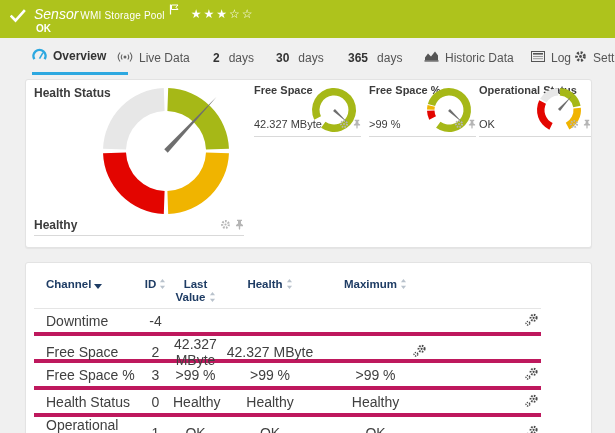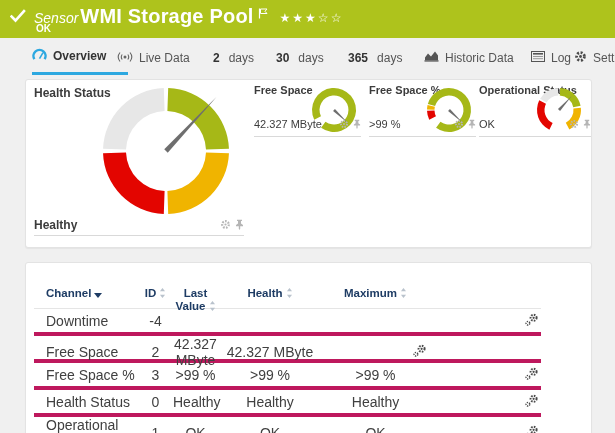--- a/index.html
+++ b/index.html
@@ -5,21 +5,21 @@
   *{margin:0;padding:0;box-sizing:border-box}
   html,body{background:#dcdcdc}
   body{font-family:"Liberation Sans",sans-serif}
   .screen{position:relative;width:615px;height:433px;background:#f0f0f0;overflow:hidden;margin:0 auto}
 
   
   .topbar{position:absolute;left:0;top:0;width:615px;height:38px;background:#aec31c;color:#fff}
   .topbar .check{position:absolute;left:10px;top:9px}
   .title-line{position:absolute;left:34px;top:5px;white-space:nowrap;display:flex;align-items:baseline}
   .kind{font-style:italic;font-size:14px;margin-right:2px}
-  .sensor-title{font-size:20px;font-weight:bold;letter-spacing:.2px}
+  .sensor-title{font-size:10px;font-weight:normal;letter-spacing:.2px}
   .flag{margin-left:4px;position:relative;top:-4px}
   .stars{margin-left:12px;font-size:12px;letter-spacing:2px;position:relative;top:-1px}
   .star{cursor:pointer}
   .status-ok{position:absolute;left:36px;top:23px;font-size:10px;font-weight:bold}
 
   
   .tabs{position:absolute;left:0;top:38px;width:615px;height:41px;background:#f0f0f0}
   .tab{position:absolute;top:2px;height:35px;display:flex;align-items:center;gap:6px;
        font-size:12px;color:#555;cursor:pointer;white-space:nowrap}
   .tab .num{color:#333;font-weight:bold;margin-right:3px}
@@ -55,21 +55,21 @@
   .mini-2{left:343px;width:107px}
   .mini-3{left:453px;width:112px}
   .mini-title{position:absolute;left:0;top:2px;font-size:11px;font-weight:bold;color:#3c3c3c;white-space:nowrap}
   .mini-gauge{position:absolute;left:52px;top:0;overflow:visible}
   .mini-value-row{position:absolute;left:0;top:36px;width:100%;display:flex;align-items:center}
   .mini-value{font-size:11px;color:#3c3c3c;flex:1;white-space:nowrap}
 
   
   .ctable{margin:0 0 0 8px;width:507px}
   .crow{display:grid;grid-template-columns:104px 35px 45px 104px 107px 112px;align-items:center}
-  .chead{height:46px;border-bottom:1px solid #e5e5e5;align-items:start;padding-top:24px;
+  .chead{height:46px;border-bottom:1px solid #e5e5e5;align-items:start;padding-top:15px;
          font-size:11.5px;font-weight:bold;color:#1e3c64}
   .cbody{height:27px;border-bottom:4px solid #be185d;font-size:14px;color:#404040}
   .cell-ch{padding-left:12px;text-align:left}
   .cell-r{text-align:center}
   .cell-c{text-align:center;line-height:13px}
   .cell-gear{text-align:right;padding-right:2px}
   .sorter{cursor:pointer;display:inline-block;margin-left:3px;position:relative;top:1px}
 </style>
 </head>
 <body>

